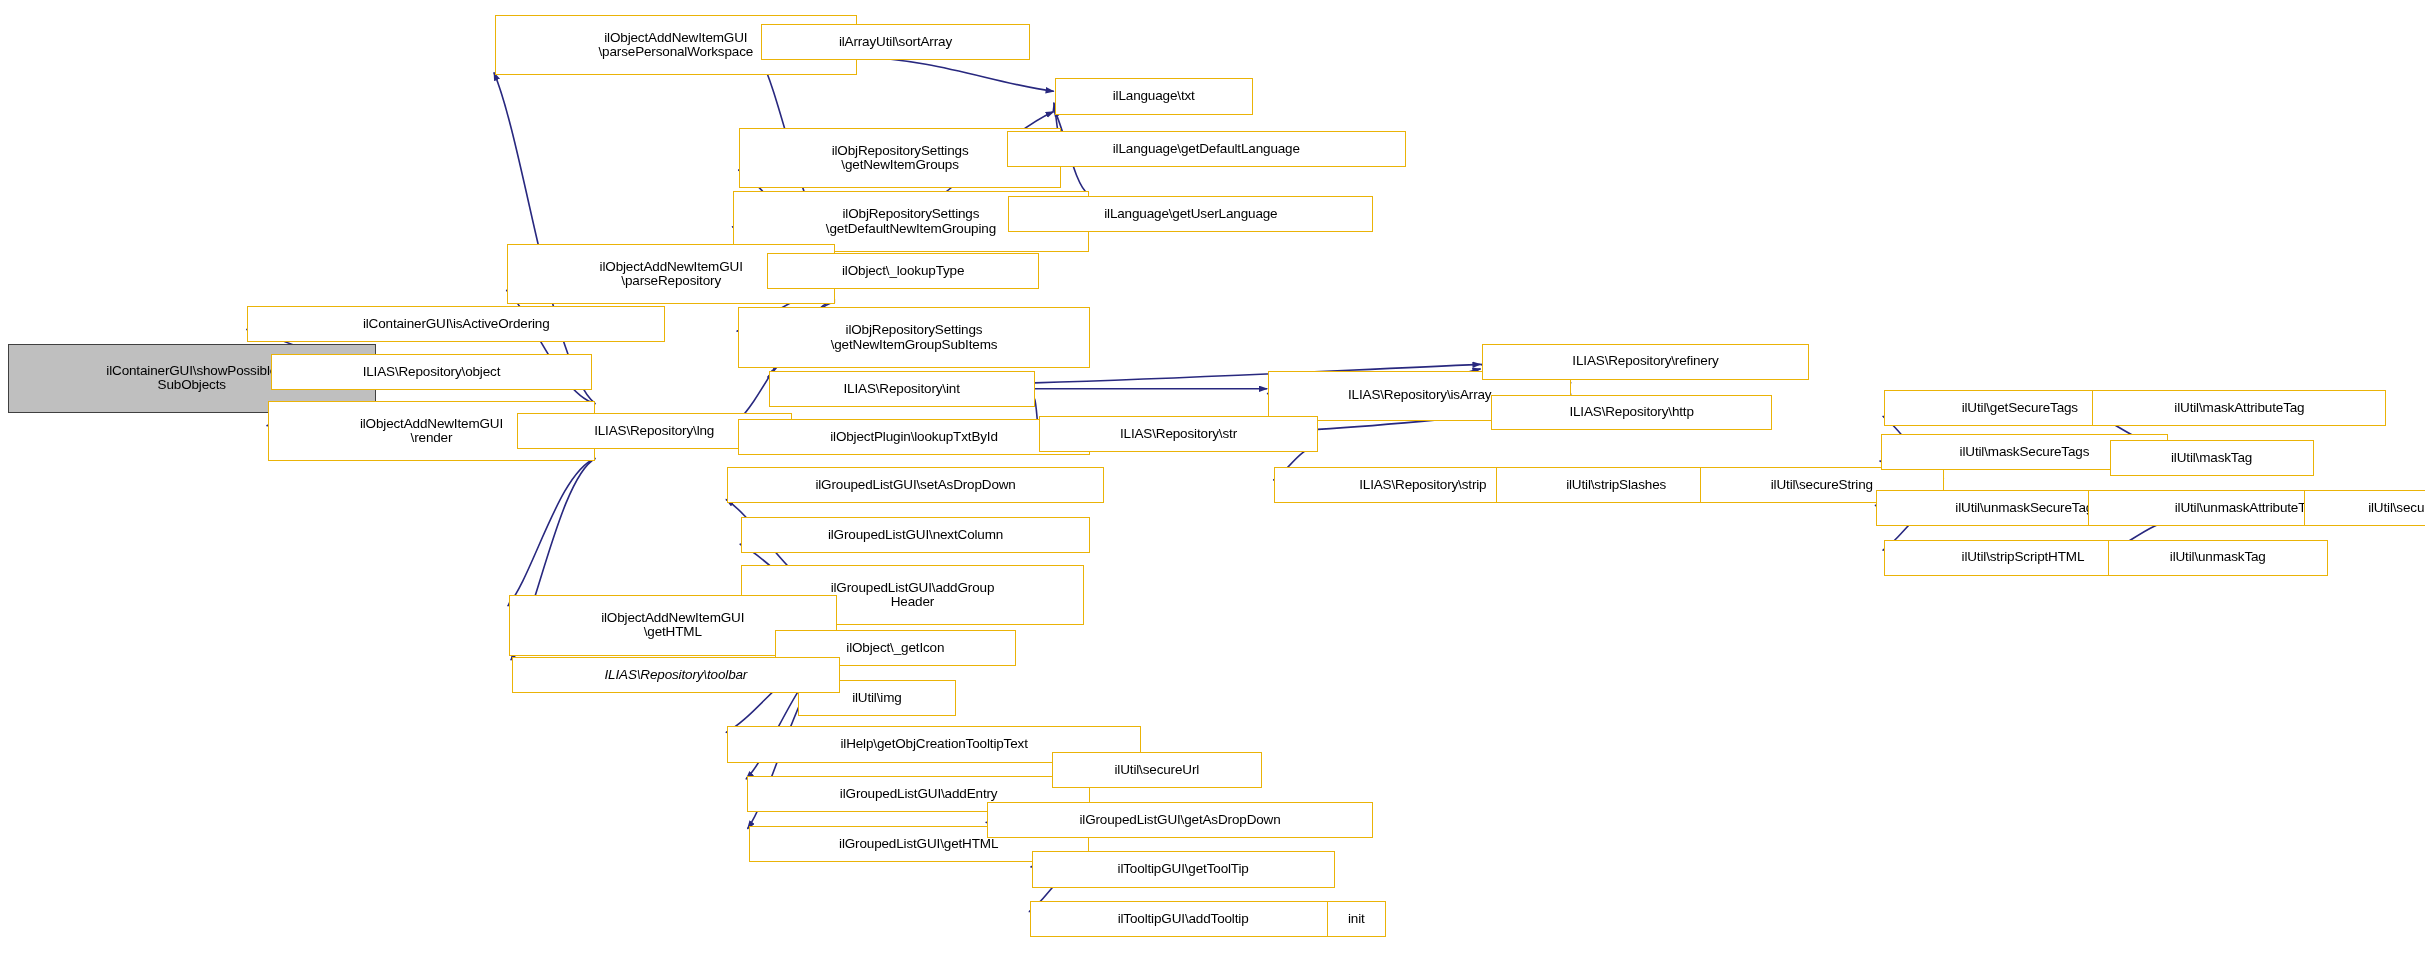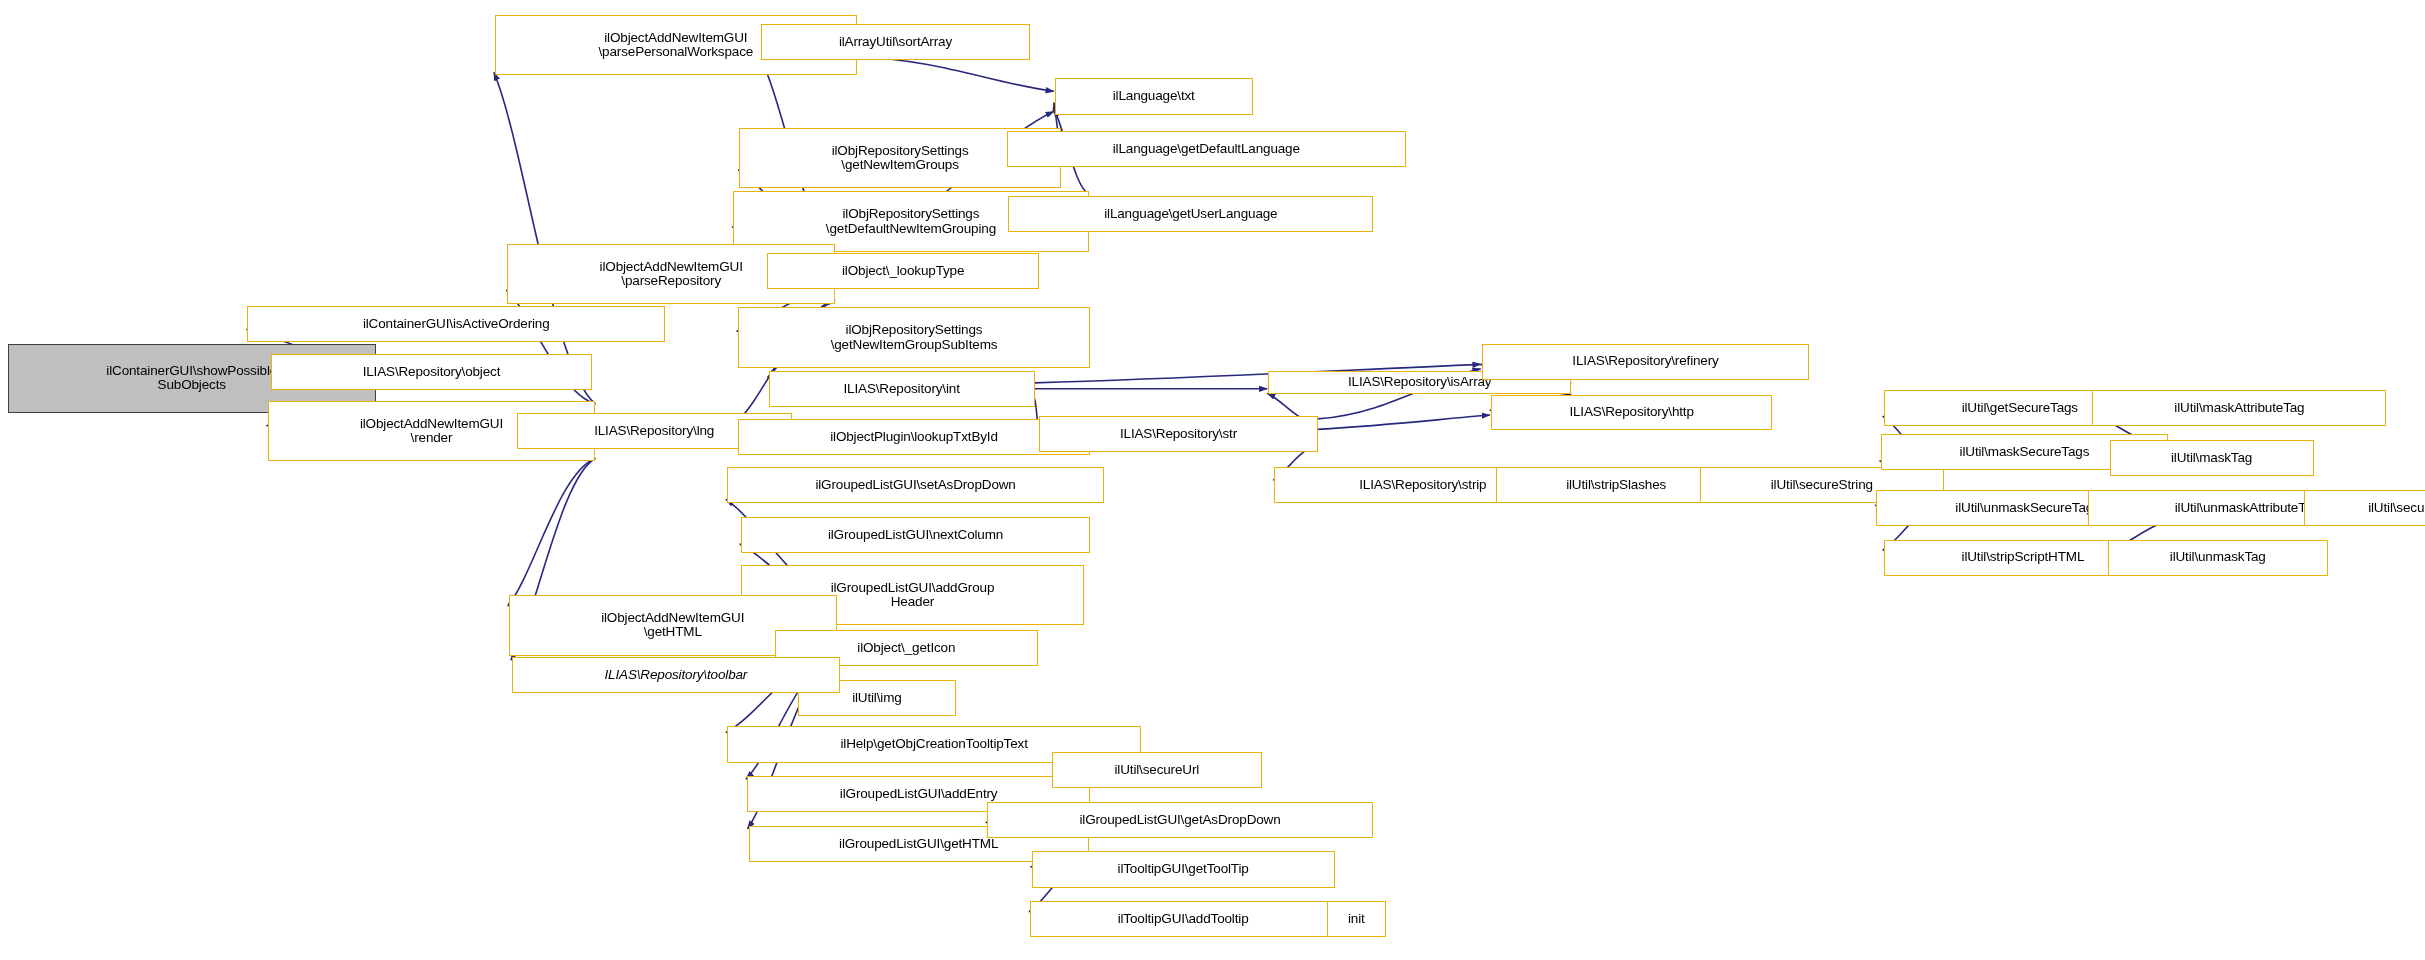--- a/index.html
+++ b/index.html
@@ -130,21 +130,21 @@
       <div class="node" style="left: 1006.81px; top: 131.115px; width: 399.011px; height: 36.1695px;">ilLanguage\getDefaultLanguage</div>
       <div class="node" style="left: 733.068px; top: 191.397px; width: 355.708px; height: 60.2826px;">ilObjRepositorySettings
 \getDefaultNewItemGrouping</div>
       <div class="node" style="left: 1008.35px; top: 195.918px; width: 364.987px; height: 36.1695px;">ilLanguage\getUserLanguage</div>
       <div class="node" style="left: 507.27px; top: 244.144px; width: 327.87px; height: 60.2826px;">ilObjectAddNewItemGUI
 \parseRepository</div>
       <div class="node" style="left: 767.092px; top: 253.187px; width: 272.194px; height: 36.1695px;">ilObject\_lookupType</div>
       <div class="node" style="left: 737.707px; top: 307.441px; width: 352.615px; height: 60.2826px;">ilObjRepositorySettings
 \getNewItemGroupSubItems</div>
       <div class="node" style="left: 768.638px; top: 370.738px; width: 266.008px; height: 36.1695px;">ILIAS\Repository\int</div>
-      <div class="node" style="left: 1268.18px; top: 370.738px; width: 303.125px; height: 23px;">ILIAS\Repository\isArray</div>
+      <div class="node" style="left: 1268.18px; top: 370.738px; width: 303.125px; height: 50px;">ILIAS\Repository\isArray</div>
       <div class="node" style="left: 1481.6px; top: 343.611px; width: 327.87px; height: 36.1695px;">ILIAS\Repository\refinery</div>
       <div class="node" style="left: 1490.88px; top: 394.851px; width: 281.473px; height: 35px;">ILIAS\Repository\http</div>
       <div class="node" style="left: 516.55px; top: 412.936px; width: 275.287px; height: 36.1695px;">ILIAS\Repository\lng</div>
       <div class="node" style="left: 737.707px; top: 418.964px; width: 352.615px; height: 36.1695px;">ilObjectPlugin\lookupTxtById</div>
       <div class="node" style="left: 1039.29px; top: 415.95px; width: 278.38px; height: 36.1695px;">ILIAS\Repository\str</div>
       <div class="node" style="left: 1274.36px; top: 467.19px; width: 296.939px; height: 36.1695px;">ILIAS\Repository\strip</div>
       <div class="node" style="left: 1495.52px; top: 467.19px; width: 241.263px; height: 36.1695px;">ilUtil\stripSlashes</div>
       <div class="node" style="left: 1699.67px; top: 467.19px; width: 244.356px; height: 36.1695px;">ilUtil\secureString</div>
       <div class="node" style="left: 1883.71px; top: 390.33px; width: 272.194px; height: 36.1695px;">ilUtil\getSecureTags</div>
       <div class="node" style="left: 1880.61px; top: 434px; width: 287.659px; height: 36.1695px;">ilUtil\maskSecureTags</div>
@@ -154,21 +154,21 @@
       <div class="node" style="left: 2109.5px; top: 440.063px; width: 204.145px; height: 36.1695px;">ilUtil\maskTag</div>
       <div class="node" style="left: 2087.85px; top: 489.796px; width: 318.591px; height: 36.1695px;">ilUtil\unmaskAttributeTag</div>
       <div class="node" style="left: 2107.96px; top: 539.529px; width: 219.611px; height: 36.1695px; text-align: right;">ilUtil\unmaskTag</div>
       <div class="node" style="left: 2304.37px; top: 489.796px; width: 219.611px; height: 36.1695px;">ilUtil\secureLink</div>
       <div class="node" style="left: 726.881px; top: 467.19px; width: 377.36px; height: 36.1695px;">ilGroupedListGUI\setAsDropDown</div>
       <div class="node" style="left: 740.8px; top: 516.923px; width: 349.522px; height: 36.1695px;">ilGroupedListGUI\nextColumn</div>
       <div class="node" style="left: 740.8px; top: 565.149px; width: 343.335px; height: 60.2826px;">ilGroupedListGUI\addGroup
 Header</div>
       <div class="node" style="left: 508.817px; top: 595.29px; width: 327.87px; height: 60.2826px;">ilObjectAddNewItemGUI
 \getHTML</div>
-      <div class="node" style="left: 774.825px; top: 629.953px; width: 263px; height: 36.1695px;">ilObject\_getIcon</div>
+      <div class="node" style="left: 774.825px; top: 629.953px; width: 241px; height: 36.1695px;">ilObject\_getIcon</div>
       <div class="node" style="left: 798.023px; top: 679.686px; width: 157.749px; height: 36.1695px;">ilUtil\img</div>
       <div class="node" style="left: 511.91px; top: 657.08px; width: 327.87px; height: 36.1695px; font-style: italic;">ILIAS\Repository\toolbar</div>
       <div class="node" style="left: 726.881px; top: 726.405px; width: 414.477px; height: 36.1695px;">ilHelp\getObjCreationTooltipText</div>
       <div class="node" style="left: 746.987px; top: 776.138px; width: 343.335px; height: 36.1695px;">ilGroupedListGUI\addEntry</div>
       <div class="node" style="left: 748.533px; top: 825.871px; width: 340.242px; height: 36.1695px;">ilGroupedListGUI\getHTML</div>
       <div class="node" style="left: 1051.66px; top: 752.025px; width: 210.332px; height: 36.1695px;">ilUtil\secureUrl</div>
       <div class="node" style="left: 986.703px; top: 801.758px; width: 386.639px; height: 36.1695px;">ilGroupedListGUI\getAsDropDown</div>
       <div class="node" style="left: 1031.55px; top: 851.491px; width: 303.125px; height: 36.1695px;">ilTooltipGUI\getToolTip</div>
       <div class="node" style="left: 1030.01px; top: 901.224px; width: 306.218px; height: 36.1695px;">ilTooltipGUI\addTooltip</div>
       <div class="node" style="left: 1326.95px; top: 901.224px; width: 58.7691px; height: 36.1695px;">init</div>

